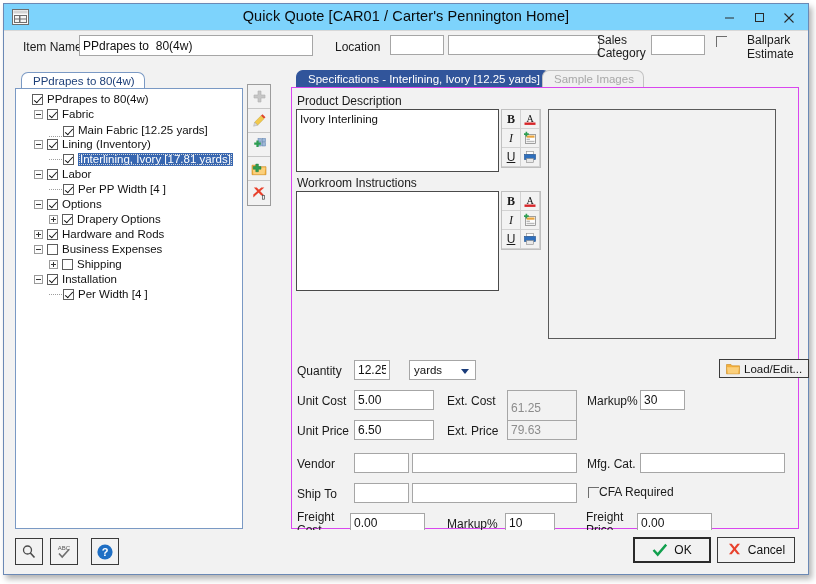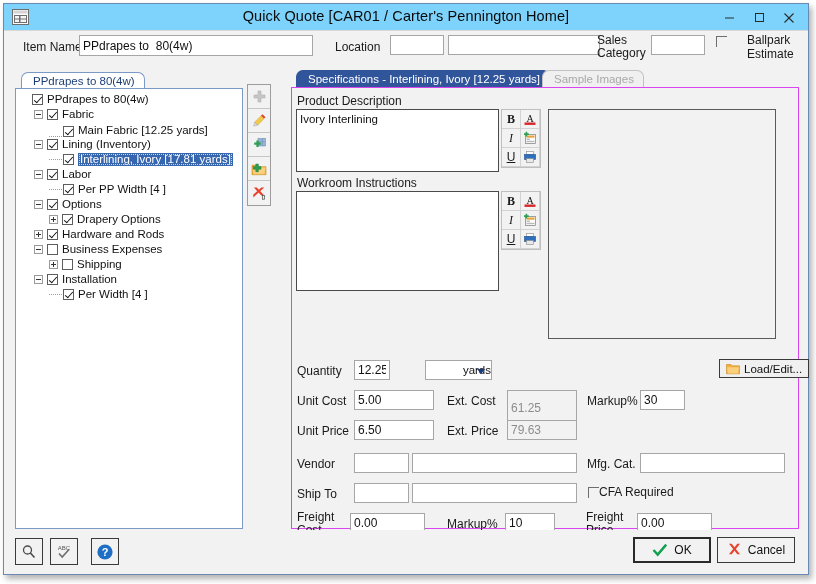--- a/index.html
+++ b/index.html
@@ -552,21 +552,21 @@
       <div class="loadbtn" style="left:427px; top:271px;justify-content:center;">
         <svg width="14" height="12" viewBox="0 0 14 12">
           <path d="M0.5 1.5h4.5l1.1 1.3H13.5v8H0.5z" fill="#f4b03c" stroke="#c78a22" stroke-width="0.6"></path>
           <path d="M1 4.3h12l-0.9 6.2H1.9z" fill="#fbd07c"></path>
         </svg>
         <span>Load/Edit...</span>
       </div>
 
       <span class="grouplbl" style="left:5px; top:276px;">Quantity</span>
       <input class="fld" style="left: 62px; top: 272px; width: 36px; height: 20px;" value="12.25">
-      <div class="selbox" style="left:133px; top:272px; width:67px; height:20px;justify-content:flex-end;">
+      <div class="selbox" style="left:117px; top:272px; width:67px; height:20px;">
         <span>yards</span>
         <span class="caret"></span>
       </div>
 
       <span class="grouplbl" style="left:5px; top:306px;">Unit Cost</span>
       <input class="fld" style="left: 62px; top: 302px; width: 80px; height: 20px;" value="5.00">
       <span class="grouplbl" style="left:155px; top:306px;">Ext. Cost</span>
       <input class="fld ro" style="left: 215px; top: 302px; width: 70px; height: 36px;" readonly="" value="61.25">
       <span class="grouplbl" style="left:295px; top:306px;">Markup%</span>
       <input class="fld" style="left: 348px; top: 302px; width: 45px; height: 20px;" value="30">

